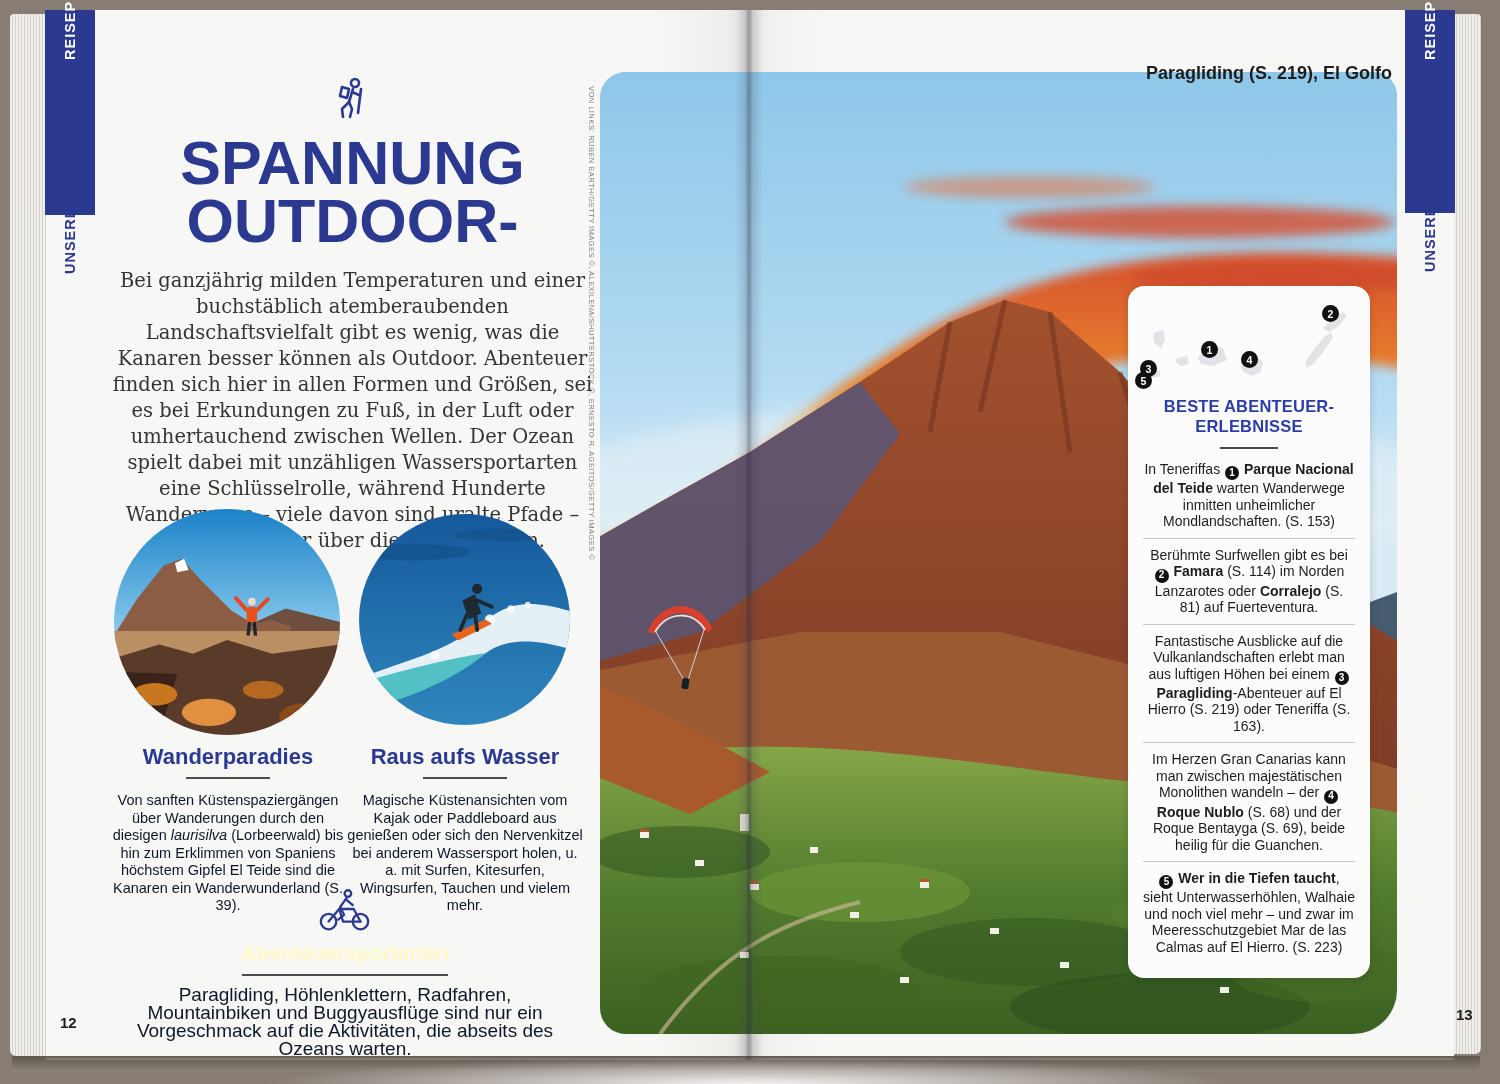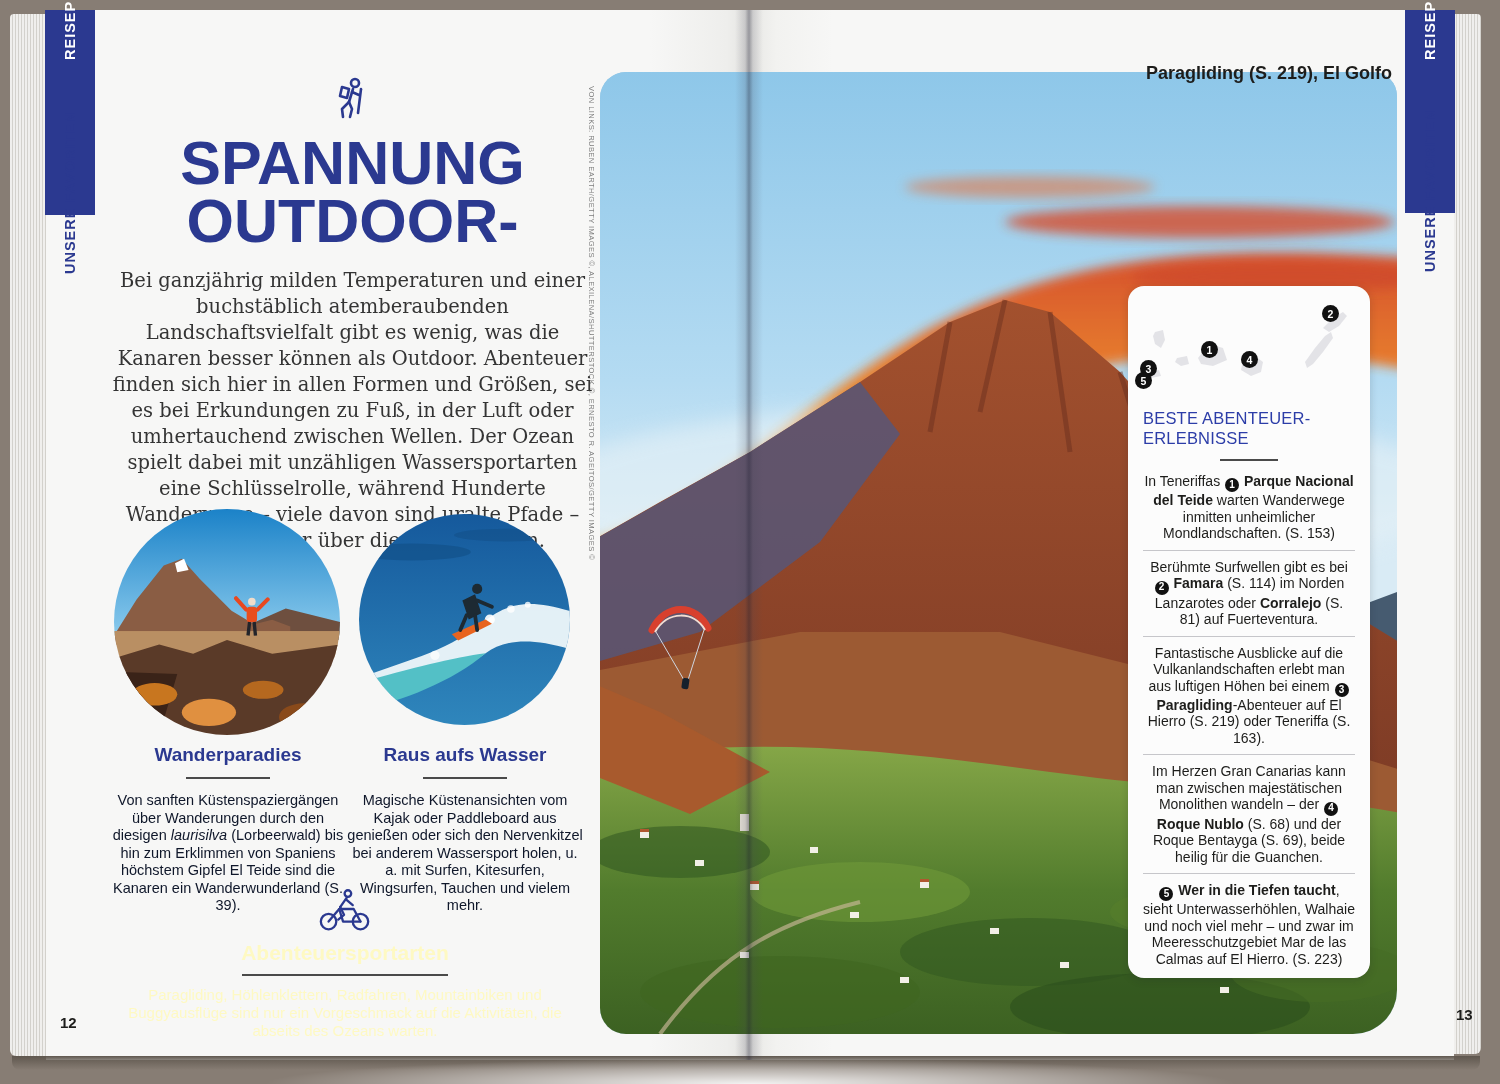--- a/index.html
+++ b/index.html
@@ -27,44 +27,44 @@
   .vtab.secondary .rot{color:#2b3990;}
   
   .hiker-box{position:absolute;left:328px;top:76px;width:48px;height:54px;z-index:8;}
   .title{position:absolute;left:60px;top:134px;width:585px;text-align:center;z-index:8;
     color:#2b3990;font-weight:bold;font-size:61px;line-height:58px;letter-spacing:0px;}
   .intro{position:absolute;left:104px;top:268px;width:497px;z-index:8;text-align:center;
     font-family:"DejaVu Serif","Liberation Serif",serif;font-size:19.5px;line-height:26px;color:#343434;}
   .circle{position:absolute;border-radius:50%;overflow:hidden;z-index:8;}
   .circle.c1{left:114px;top:509px;width:226px;height:226px;}
   .circle.c2{left:359px;top:514px;width:211px;height:211px;}
-  .feat-head{position:absolute;z-index:8;text-align:center;color:#2b3990;font-weight:bold;font-size:19px;}
+  .feat-head{position:absolute;z-index:8;text-align:center;color:#2b3990;font-weight:bold;font-size:22px;}
   .rule{position:absolute;height:2px;background:#4a4a4a;z-index:8;}
   .feat-text{position:absolute;z-index:8;text-align:center;font-size:14.5px;line-height:17.5px;color:#0f172a;}
   .bike-box{position:absolute;left:316px;top:884px;width:58px;height:50px;z-index:8;}
   .adv-head{position:absolute;left:145px;top:941px;width:400px;text-align:center;z-index:8;
     color:#fef9c3;font-weight:bold;font-size:21px;}
   .adv-text{position:absolute;left:115px;top:986px;width:460px;text-align:center;z-index:8;
-    font-size:15px;line-height:18px;color:#fef9c3;}
+    font-size:19px;line-height:18px;color:#0f172a;}
   .pageno{position:absolute;z-index:8;font-size:15px;font-weight:bold;color:#1d1d1b;}
   
   .rp-header{position:absolute;left:900px;top:44px;width:492px;text-align:right;z-index:8;
     font-size:18px;font-weight:bold;color:#1d1d1b;margin-top:19px;}
   .photo{position:absolute;left:600px;top:72px;width:797px;height:962px;z-index:5;
     border-radius:26px 24px 44px 26px;overflow:hidden;background:#9cc8e4;}
   .photo svg{display:block;}
   .credits{position:absolute;left:585px;top:86px;width:12px;height:470px;z-index:8;}
   .credits .rot{display:block;transform:rotate(90deg) translateY(-12px);transform-origin:top left;
     width:470px;height:12px;line-height:12px;font-size:7.6px;letter-spacing:.4px;color:#7e7e7e;white-space:nowrap;}
   .panel{position:absolute;left:1128px;top:286px;width:242px;height:692px;z-index:6;box-sizing:border-box;
     background:#fcfcfc;border-radius:16px;padding:12px 15px 14px;box-shadow:0 2px 8px rgba(30,30,40,.18);}
   .map{position:relative;width:212px;height:90px;margin-bottom:2px;}
   .marker{position:absolute;width:17px;height:17px;border-radius:50%;background:#111;color:#fff;
     font-size:10.5px;font-weight:bold;display:flex;align-items:center;justify-content:center;}
-  .panel-head{color:#2c3da8;font-weight:normal;font-size:16.5px;line-height:20px;letter-spacing:.2px;margin-top:20px;}
+  .panel-head{text-align:center;color:#2c3da8;font-weight:bold;font-size:16.5px;line-height:20px;letter-spacing:.2px;margin-top:8px;}
   .panel-rule{width:58px;height:2px;background:#4a4a4a;margin:11px auto 4px;}
   .item{text-align:center;font-size:14px;line-height:16.5px;color:#1d1d1b;padding:8px 0;}
   .item-div{height:1px;background:#c6c6ca;}
   .badge{display:inline-flex;width:14px;height:14px;border-radius:50%;background:#111;color:#fff;
     font-size:10px;font-weight:bold;align-items:center;justify-content:center;vertical-align:-2px;margin:0 1px;}
 </style>
 </head>
 <body>
 
 <div class="scene">

